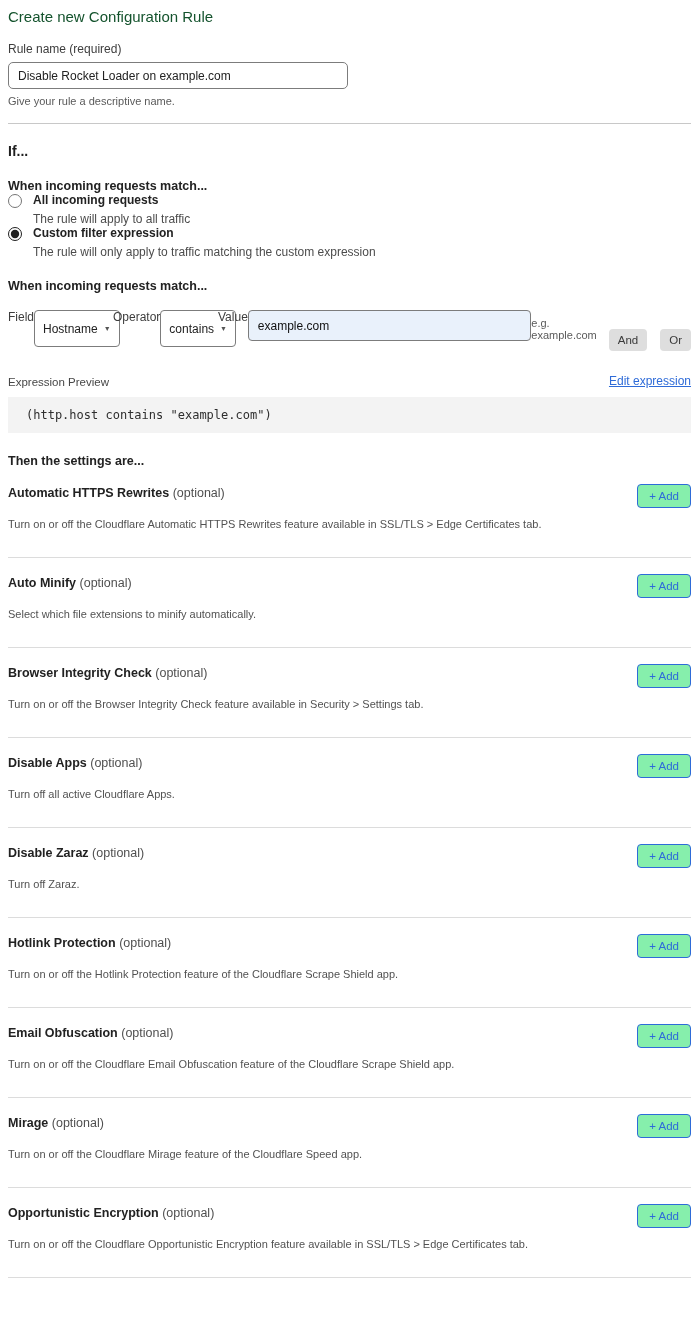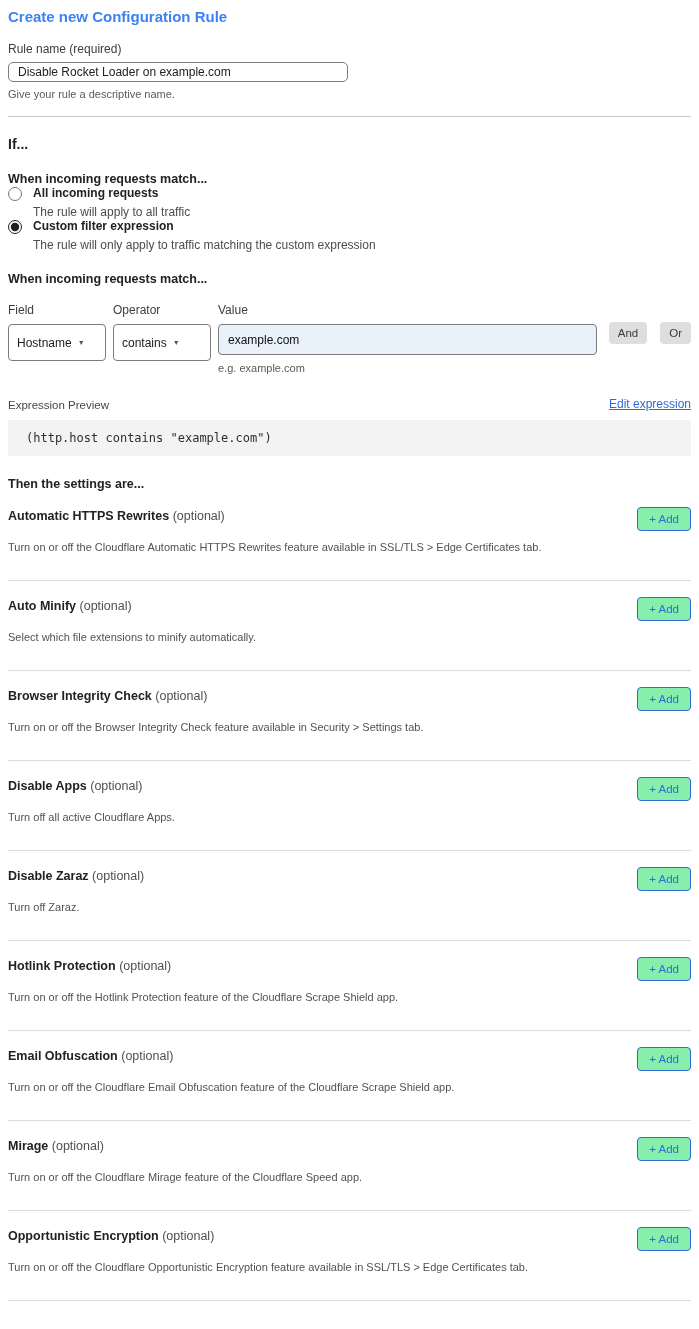--- a/index.html
+++ b/index.html
@@ -7,32 +7,32 @@
   body {
     width: 699px;
     font-family: "Liberation Sans", sans-serif;
     color: #313131;
     -webkit-font-smoothing: antialiased;
   }
   .page { padding: 8px 8px 14px 8px; }
 
   .page-title {
     font-size: 15px;
-    font-weight: 700;
-    color: #3b82f6;
+    font-weight: 400;
+    color: #14532d;
     margin-bottom: 17px;
   }
 
   .field-label { font-size: 12px; color: #3d3d3d; display: block; }
 
   .rule-name-input {
     display: block;
     margin-top: 6px;
     width: 340px;
-    height: 20px;
+    height: 27px;
     border: 1px solid #7c7c7c;
     border-radius: 5px;
     padding: 0 9px;
     font-size: 12px;
     font-family: "Liberation Sans", sans-serif;
     color: #222;
     background: #fff;
   }
   .helper-text { font-size: 11px; color: #5a5a5a; margin-top: 6px; }
 
@@ -49,21 +49,21 @@
   .radio-row input[type="radio"] {
     width: 14px; height: 14px;
     accent-color: #202020;
     margin-top: 1px;
     cursor: pointer;
   }
   .radio-label { font-size: 12px; font-weight: 700; color: #222; display: block; cursor: pointer; }
   .radio-desc { font-size: 12px; color: #4c4c4c; margin-top: 5px; }
 
   .builder { display: flex; gap: 7px; margin-top: 17px; }
-  .b-col { display: flex; flex-direction: column; }
+  .b-col { display: flex; }
   .b-col .field-label { margin-bottom: 7px; }
   .b-col.col-fixed { width: 98px; }
   .b-col.col-grow { flex: 1; }
   .select-box {
     height: 37px;
     border: 1px solid #7c7c7c;
     border-radius: 4px;
     background: #fff;
     display: flex;
     align-items: center;

